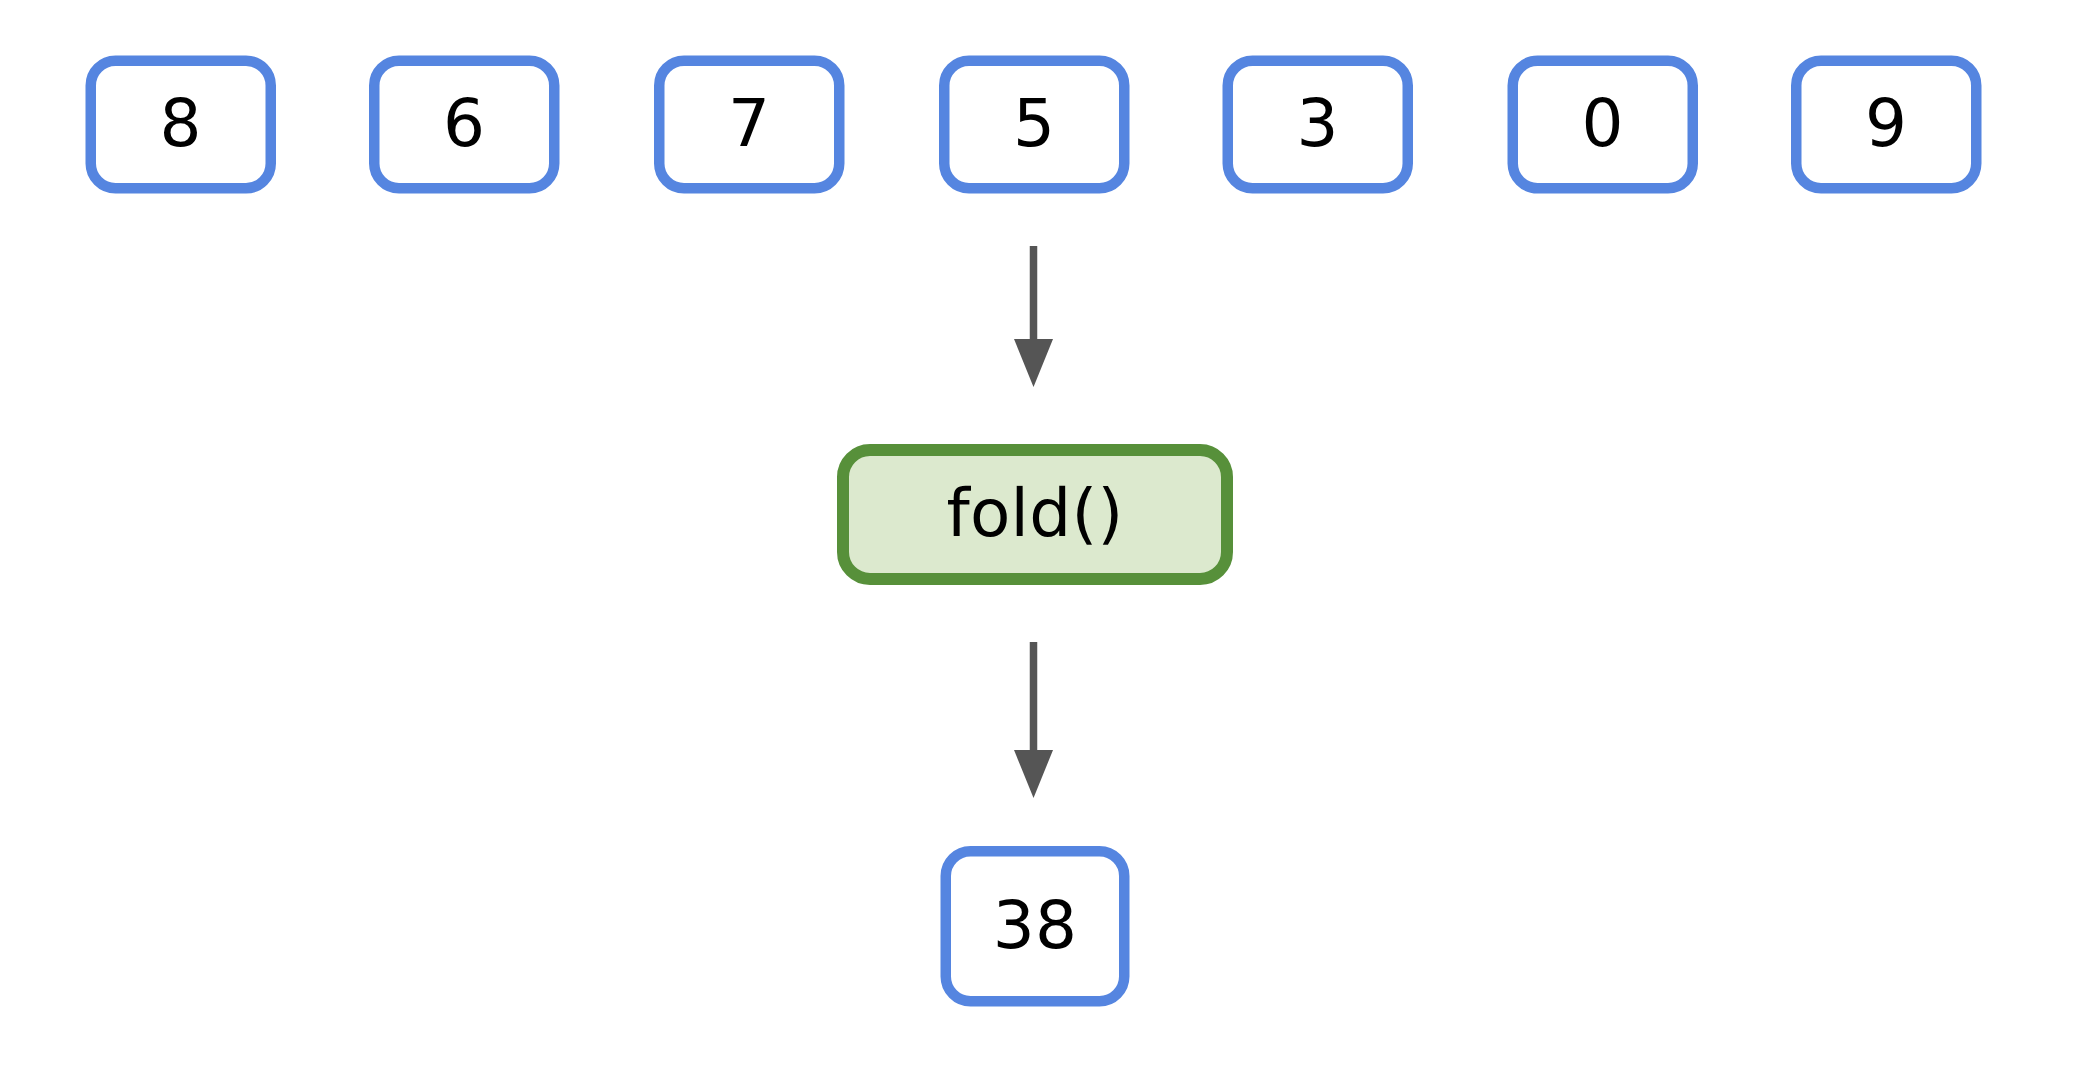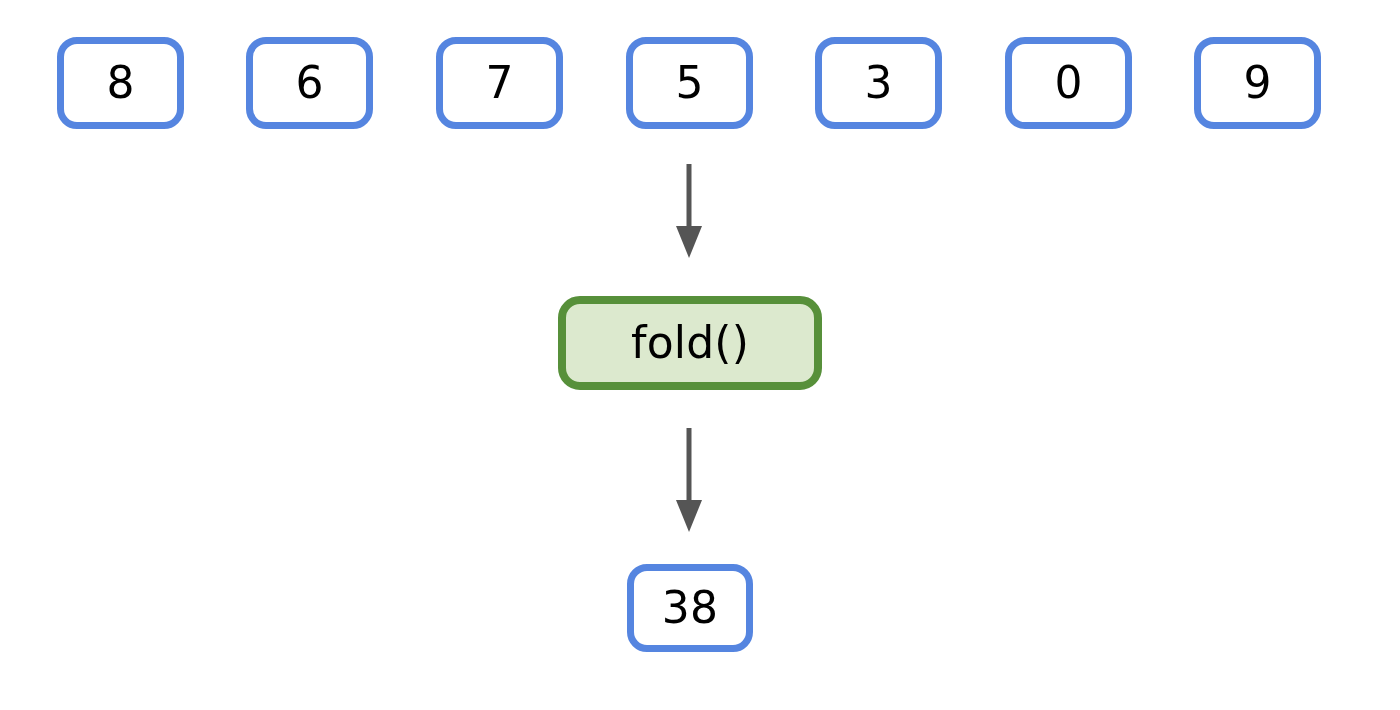--- a/index.html
+++ b/index.html
@@ -50,21 +50,21 @@
   }
   .input-node .node-label {
     font-size: 44px;
     color: #000000;
     font-weight: 400;
   }
 
   
   .result-node {
     width: 126px;
-    height: 88px;
+    height: 107px;
     border-width: 7px;
     border-color: #5585e0;
     background: #ffffff;
     border-radius: 20px;
   }
   .result-node .node-label {
     font-size: 44px;
     color: #000000;
     font-weight: 400;
   }

